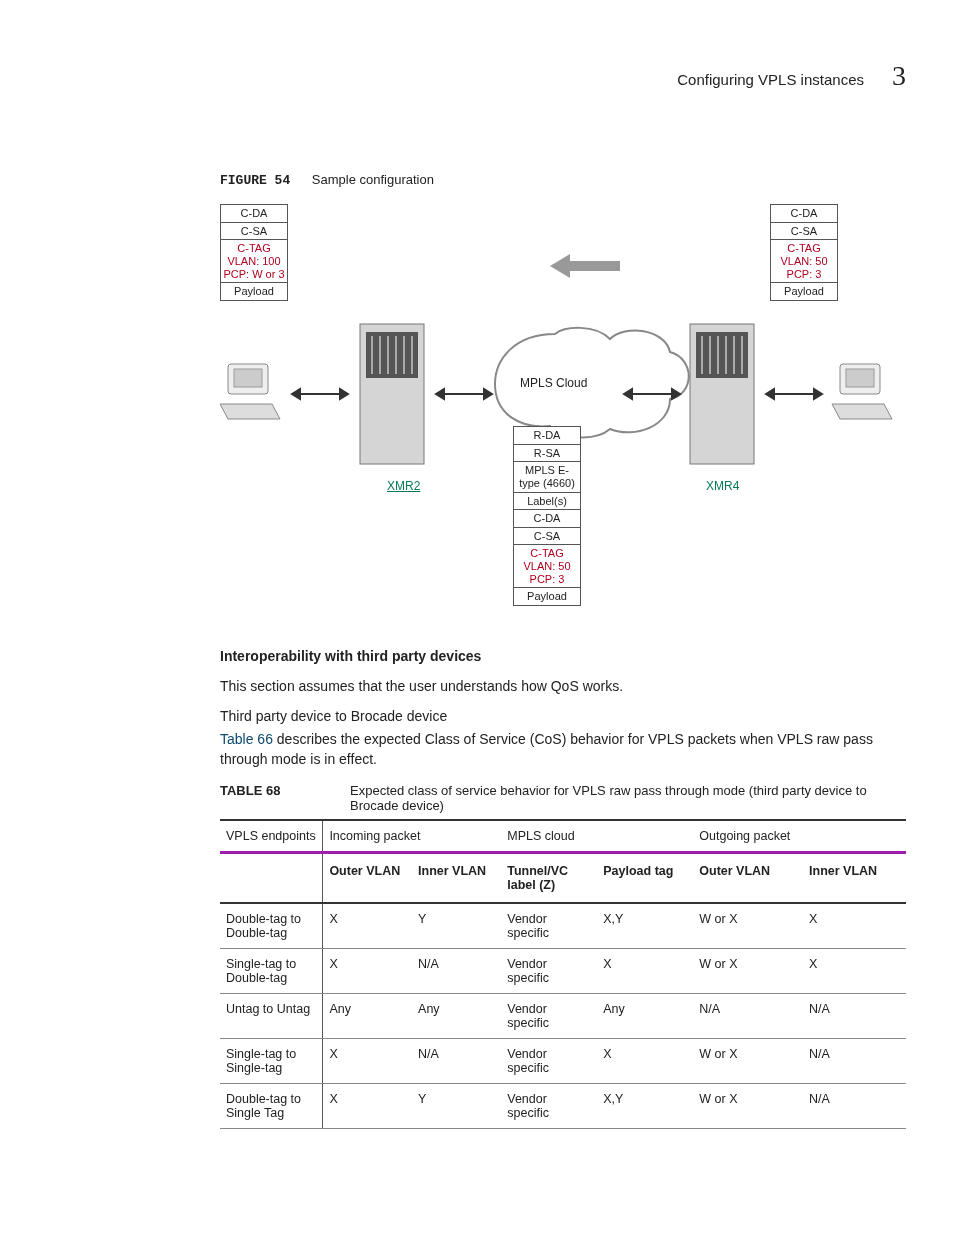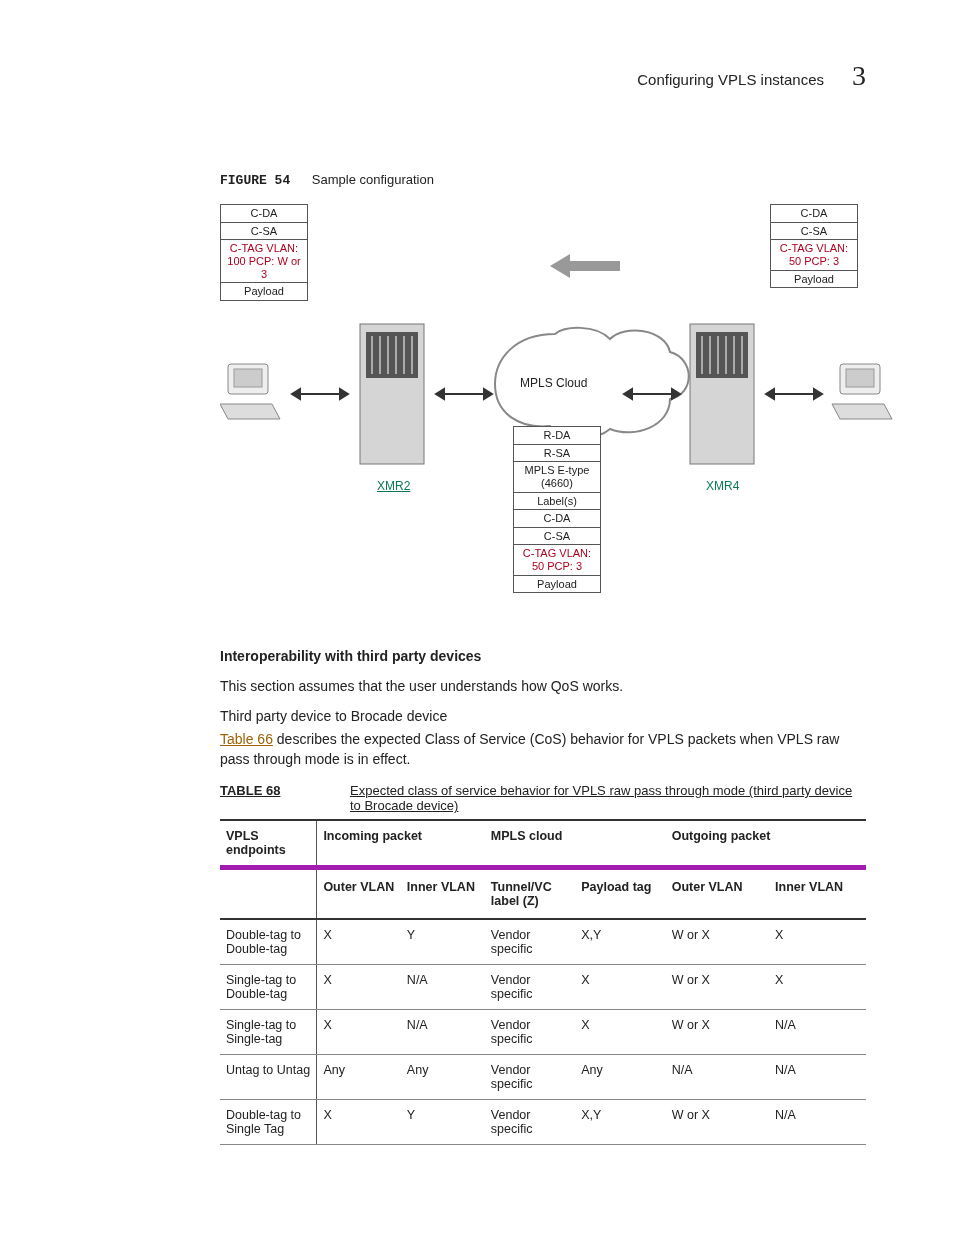--- a/index.html
+++ b/index.html
@@ -7,55 +7,55 @@
     font-family: Arial, Helvetica, sans-serif;
     font-size: 14px;
     color: #222;
     background: #fff;
     width: 954px;
     height: 1235px;
     overflow: hidden;
     position: relative;
   }
   .page {
-    padding: 60px 88px 40px 220px;
+    padding: 60px 48px 40px 220px;
   }
   .header-row {
     display: flex;
     justify-content: flex-end;
     align-items: baseline;
     gap: 28px;
     margin-bottom: 80px;
   }
   .header-title { font-size: 15px; }
   .header-num { font-size: 28px; font-family: Georgia, 'Times New Roman', serif; }
   .figure-caption { font-size: 13px; margin-bottom: 16px; }
   .figure-caption .fig-label { font-weight: bold; margin-right: 18px; font-family: Liberation Mono, monospace; }
   .figure-box { height: 420px; position: relative; }
 
   
-  .pkt-stack { position:absolute; width:88px; font-size:11px; text-align:center; }
+  .pkt-stack { position:absolute; width:68px; font-size:11px; text-align:center; }
   .pkt-stack div { border:1px solid #555; border-top:none; background:#fff; padding:2px 2px; line-height:1.15; }
   .pkt-stack div:first-child { border-top:1px solid #555; }
   .ctag { color:#b00020; }
   .device-label { position:absolute; color:#0a7a55; font-size:12px; }
   .cloud-label { position:absolute; font-size:12px; }
   svg.diagram { position:absolute; left:0; top:0; }
 
   .section-h2 { font-size: 14px; font-weight: 600; margin: 24px 0 12px; }
   .body-p { font-size: 14px; line-height: 1.45; margin: 10px 0; }
-  .link-text { color: #a16207; text-decoration: underline; }
-
-  .tbl-caption { font-size: 13px; margin: 14px 0 6px; display:flex;text-decoration:underline; }
+  .link-text { color: #0c4a6e; }
+
+  .tbl-caption { font-size: 13px; margin: 14px 0 6px; display:flex; }
   .tbl-caption .tbl-label { font-weight:bold; width:130px; flex-shrink:0; }
   .tbl-caption .tbl-desc { }
 
   table.cos { border-collapse: collapse; width: 100%; font-size: 12.5px; }
   table.cos th, table.cos td { text-align:left; vertical-align:top; padding:8px 6px; }
-  table.cos thead tr.group th { border-top:2px solid #333; border-bottom:5px solid #a21caf; font-weight:bold; }
+  table.cos thead tr.group th { border-top:2px solid #333; border-bottom:3px solid #a21caf; font-weight:normal; }
   table.cos thead tr.sub th { border-bottom:2px solid #333; font-weight:bold; padding-top:10px; padding-bottom:10px; }
   table.cos thead tr.group th:first-child { border-right:1px solid #555; }
   table.cos thead tr.sub th:first-child { border-right:1px solid #555; }
   table.cos tbody td { border-bottom:1px solid #888; }
   table.cos tbody td:first-child { border-right:1px solid #555; }
 </style>
 </head>
 <body>
 
 <div class="page">
@@ -166,21 +166,21 @@
       <div>Label(s)</div>
       <div>C-DA</div>
       <div>C-SA</div>
       <div class="ctag">C-TAG
 VLAN: 50
 PCP: 3</div>
       <div>Payload</div>
     </div>
 
     <span class="cloud-label" style="left:300px; top:172px;">MPLS Cloud</span>
-    <span class="device-label" style="left:157px; top:275px;text-decoration:underline;">XMR2</span>
+    <span class="device-label" style="left:167px; top:275px;text-decoration:underline;">XMR2</span>
     <span class="device-label" style="left:486px; top:275px;">XMR4</span>
   </div>
 
   <h2 class="section-h2">Interoperability with third party devices</h2>
   <p class="body-p">This section assumes that the user understands how QoS works.</p>
   <p class="body-p" style="margin-bottom:2px;">Third party device to Brocade device</p>
   <p class="body-p" style="margin-top:2px;">
     <span class="link-text">Table 66</span><span> describes the expected Class of Service (CoS) behavior for VPLS packets when VPLS raw pass through mode is in effect.</span>
   </p>
 
@@ -229,38 +229,38 @@
         <tr>
           <td>Single-tag to Double-tag</td>
           <td>X</td>
           <td>N/A</td>
           <td>Vendor specific</td>
           <td>X</td>
           <td>W or X</td>
           <td>X</td>
         </tr>
         <tr>
-          <td>Single-tag to Single-tag</td>
-          <td>X</td>
-          <td>N/A</td>
-          <td>Vendor specific</td>
-          <td>X</td>
-          <td>W or X</td>
-          <td>N/A</td>
-        </tr>
-        <tr>
           <td>Untag to Untag</td>
           <td>Any</td>
           <td>Any</td>
           <td>Vendor specific</td>
           <td>Any</td>
           <td>N/A</td>
           <td>N/A</td>
         </tr>
         <tr>
+          <td>Single-tag to Single-tag</td>
+          <td>X</td>
+          <td>N/A</td>
+          <td>Vendor specific</td>
+          <td>X</td>
+          <td>W or X</td>
+          <td>N/A</td>
+        </tr>
+        <tr>
           <td>Double-tag to Single Tag</td>
           <td>X</td>
           <td>Y</td>
           <td>Vendor specific</td>
           <td>X,Y</td>
           <td>W or X</td>
           <td>N/A</td>
         </tr>
       </tbody>
   </table>

